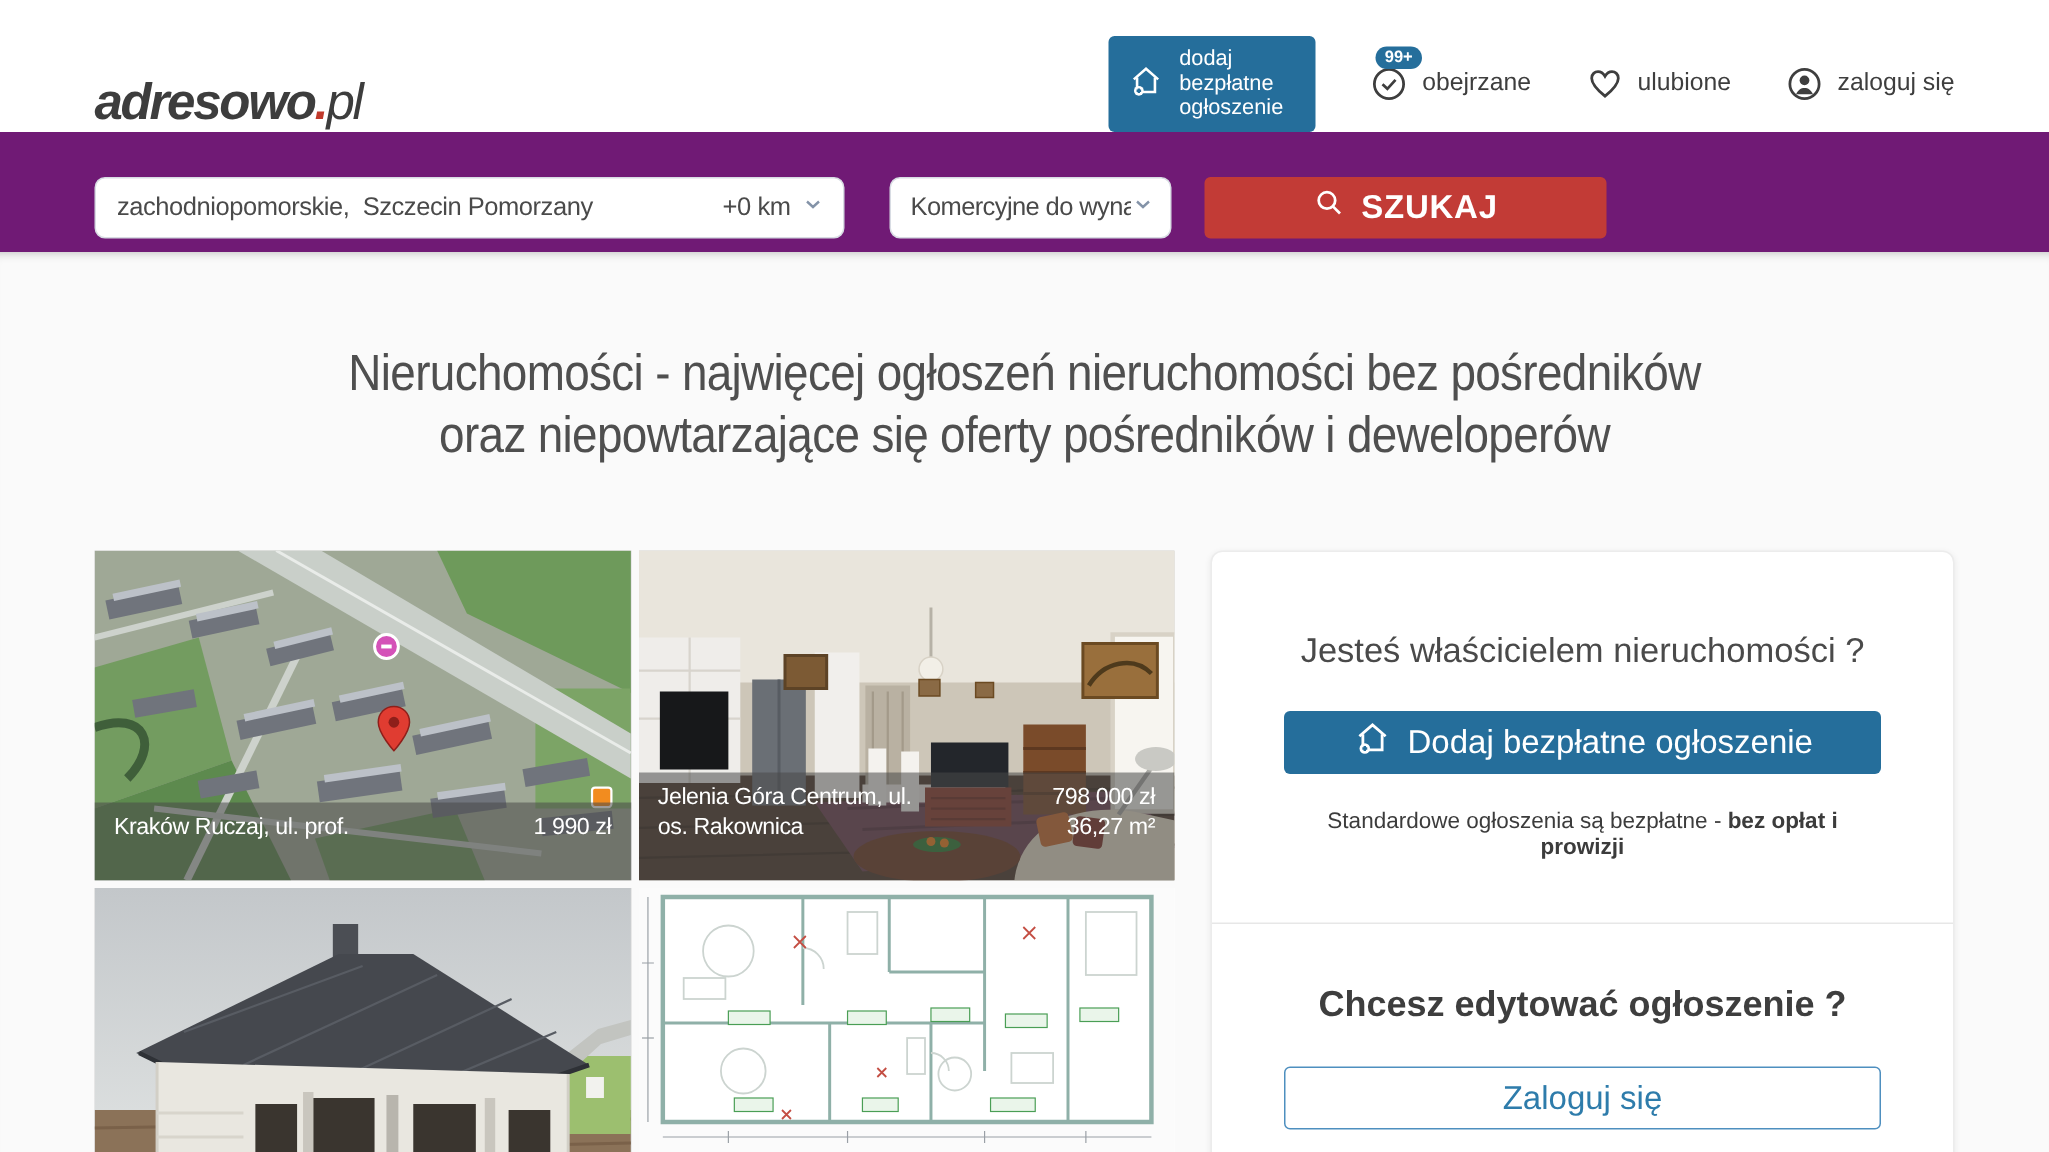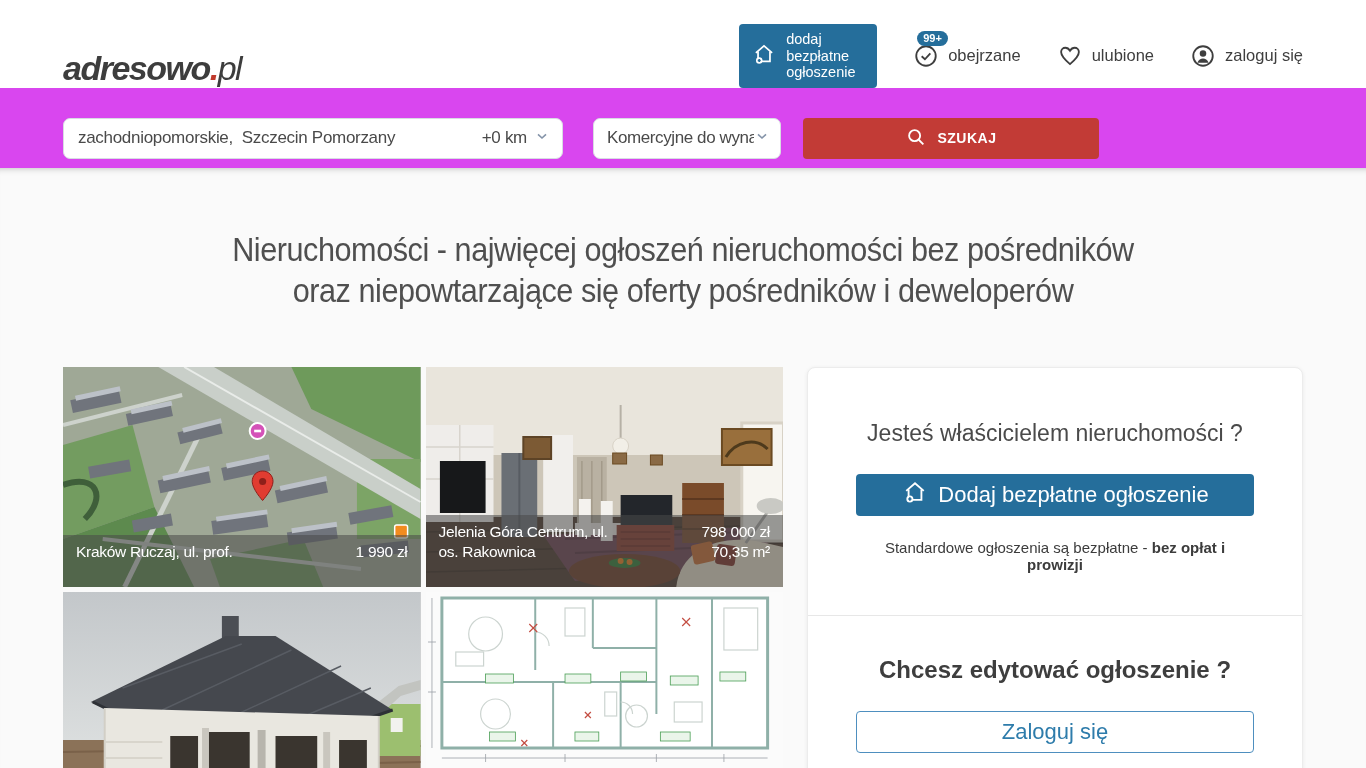--- a/index.html
+++ b/index.html
@@ -15,34 +15,34 @@
   .header-right { display:flex; align-items:center; gap:36px; }
   .add-btn { display:flex; align-items:center; gap:9px; background:#256e9b; color:#fff; border:none; border-radius:4px;
              padding:7px 12px; width:138px; font-size:14.5px; line-height:1.15; text-align:left; cursor:pointer;
              font-family:"Liberation Sans",sans-serif; }
   .hdr-link { display:flex; align-items:center; gap:9px; font-size:16.5px; color:#3e3e3e; cursor:pointer; position:relative; }
   .hdr-link svg { display:block; }
   .badge { position:absolute; top:-12px; left:4px; background:#256e9b; color:#fff; font-size:11px; font-weight:bold;
            padding:2px 6px; border-radius:9px; line-height:1; }
 
   
-  .searchbar { display:flex; align-items:center; padding:20px 63px 0; height:80px; background:#d946ef; }
+  .searchbar { display:flex; align-items:center; padding:20px 63px 0; height:80px; background:#701a75; }
   .loc-box { width:500px; height:41px; border:1px solid #d8dce3; border-radius:7px; background:#fff;
              display:flex; align-items:center; padding:0 12px 0 14px; }
   .loc-input { flex:1; border:none; outline:none; font-size:17px; color:#4a4a4a; font-family:"Liberation Sans",sans-serif;
                letter-spacing:-0.3px; background:transparent; }
   .radius { display:flex; align-items:center; gap:7px; font-size:17px; color:#4a4a4a; cursor:pointer; letter-spacing:-0.3px; }
   .select-box { height:41px; border:1px solid #d8dce3; border-radius:7px; background:#fff; display:flex; align-items:center;
                 justify-content:space-between; padding:0 10px 0 13px; font-size:17px; color:#4a4a4a; cursor:pointer;
                 letter-spacing:-0.4px; }
   .sel-cat { width:188px; margin-left:30px; }
   .sel-price { width:170px; margin-left:30px; }
   .sel-text { white-space:nowrap; overflow:hidden; }
-  .search-btn { width:296px; height:41px; margin-left:22px; background:#c23b36; border:none; border-radius:4px; color:#fff;
-                display:flex; align-items:center; justify-content:center; gap:10px; font-size:14px; font-weight:bold;
+  .search-btn { width:268px; height:41px; margin-left:22px; background:#c23b36; border:none; border-radius:4px; color:#fff;
+                display:flex; align-items:center; justify-content:center; gap:10px; font-size:22px; font-weight:bold;
                 letter-spacing:0.5px; cursor:pointer; font-family:"Liberation Sans",sans-serif; }
 
   
   .hero { background:#fafafa; height:600px; box-shadow: inset 0 7px 7px -7px rgba(0,0,0,0.28); }
   .hero h1 { padding-top:61px; text-align:center; font-size:34px; font-weight:normal; color:#4f4f4f; line-height:41px;
              transform:scaleX(0.9); transform-origin:50% 0; letter-spacing:-0.5px; }
   .content { display:flex; gap:24px; padding:0 63px; margin-top:56px; }
 
   
   .listings { width:720px; display:grid; grid-template-columns:1fr 1fr; gap:5px; align-content:start; }
@@ -256,21 +256,21 @@
           <rect x="298" y="62" width="50" height="36" fill="#996f3c" stroke="#6b4a22" stroke-width="2"></rect>
           <path d="M302 90 C312 74 332 70 344 82" stroke="#4e3a1c" stroke-width="3" fill="none"></path>
         </svg>
         <div class="caption">
           <div class="cap-row">
             <span>Jelenia Góra Centrum, ul.</span>
             <span class="cap-price">798 000 zł</span>
           </div>
           <div class="cap-row">
             <span>os. Rakownica</span>
-            <span class="cap-price">70,35 m²</span>
+            <span class="cap-price">36,27 m²</span>
           </div>
         </div>
       </div>
 
       <div class="card">
         <svg class="photo" viewBox="0 0 360 220" preserveAspectRatio="none">
           <defs>
             <linearGradient id="sky" x1="0" y1="0" x2="0" y2="1">
               <stop offset="0" stop-color="#c3c7ca"></stop>
                 <stop offset="1" stop-color="#dcdfdf"></stop>

